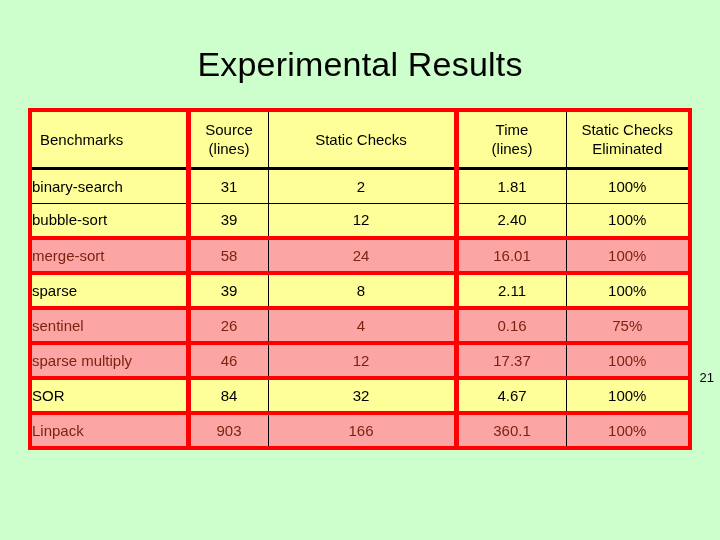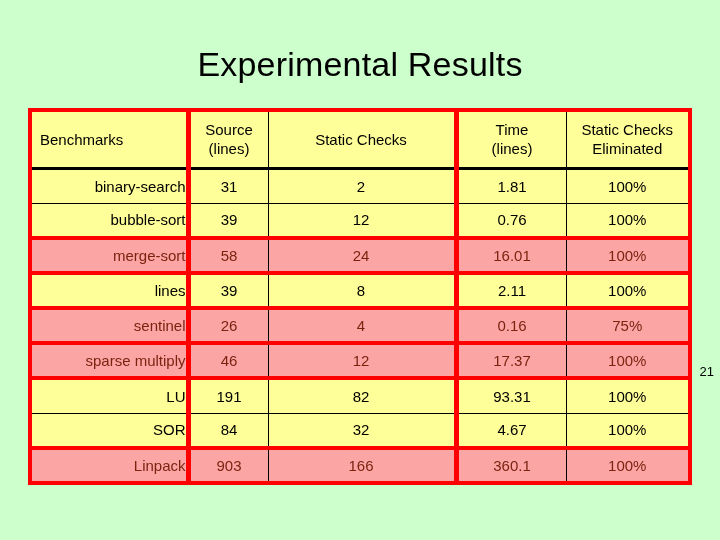--- a/index.html
+++ b/index.html
@@ -78,39 +78,39 @@
     height: 58px;
     text-align: center;
     border-bottom: 3px solid #000000;
     line-height: 19px;
     padding: 2px 4px;
   }
   table.results thead th.th-bench { text-align: left; padding-left: 8px; }
 
   
   td.name {
-    text-align: right;
+    text-align: left;
     padding-left: 8px;
     white-space: nowrap;
     margin-top: 40px;
   }
   td.num { text-align: center; }
 
   
   tr.hl td {
     background: #fca5a5;
     color: #7a2410;
     border-top: 4px solid #ff0000;
     border-bottom: 4px solid #ff0000;
   }
 
   #page-number {
     position: absolute;
     right: 6px;
-    bottom: 38px;
+    bottom: 32px;
     font-size: 13px;
     color: #000000;
     z-index: 5;
   }
 </style>
 </head>
 <body>
 
 <div id="slide">
 
@@ -152,59 +152,52 @@
             <td class="name sep-r">binary-search</td>
             <td class="num">31</td>
             <td class="num sep-r">2</td>
             <td class="num">1.81</td>
             <td class="num">100%</td>
           </tr>
           <tr>
             <td class="name sep-r">bubble-sort</td>
             <td class="num">39</td>
             <td class="num sep-r">12</td>
-            <td class="num">0.76</td>
+            <td class="num">2.40</td>
             <td class="num">100%</td>
           </tr>
           <tr class="hl">
             <td class="name sep-r">merge-sort</td>
             <td class="num">58</td>
             <td class="num sep-r">24</td>
             <td class="num">16.01</td>
             <td class="num">100%</td>
           </tr>
           <tr>
-            <td class="name sep-r">lines</td>
+            <td class="name sep-r">sparse</td>
             <td class="num">39</td>
             <td class="num sep-r">8</td>
             <td class="num">2.11</td>
             <td class="num">100%</td>
           </tr>
           <tr class="hl">
             <td class="name sep-r">sentinel</td>
             <td class="num">26</td>
             <td class="num sep-r">4</td>
             <td class="num">0.16</td>
             <td class="num">75%</td>
           </tr>
           <tr class="hl">
             <td class="name sep-r">sparse multiply</td>
             <td class="num">46</td>
             <td class="num sep-r">12</td>
             <td class="num">17.37</td>
             <td class="num">100%</td>
           </tr>
           <tr>
-            <td class="name sep-r">LU</td>
-            <td class="num">191</td>
-            <td class="num sep-r">82</td>
-            <td class="num">93.31</td>
-            <td class="num">100%</td>
-          </tr>
-          <tr>
             <td class="name sep-r">SOR</td>
             <td class="num">84</td>
             <td class="num sep-r">32</td>
             <td class="num">4.67</td>
             <td class="num">100%</td>
           </tr>
           <tr class="hl">
             <td class="name sep-r">Linpack</td>
             <td class="num">903</td>
             <td class="num sep-r">166</td>

